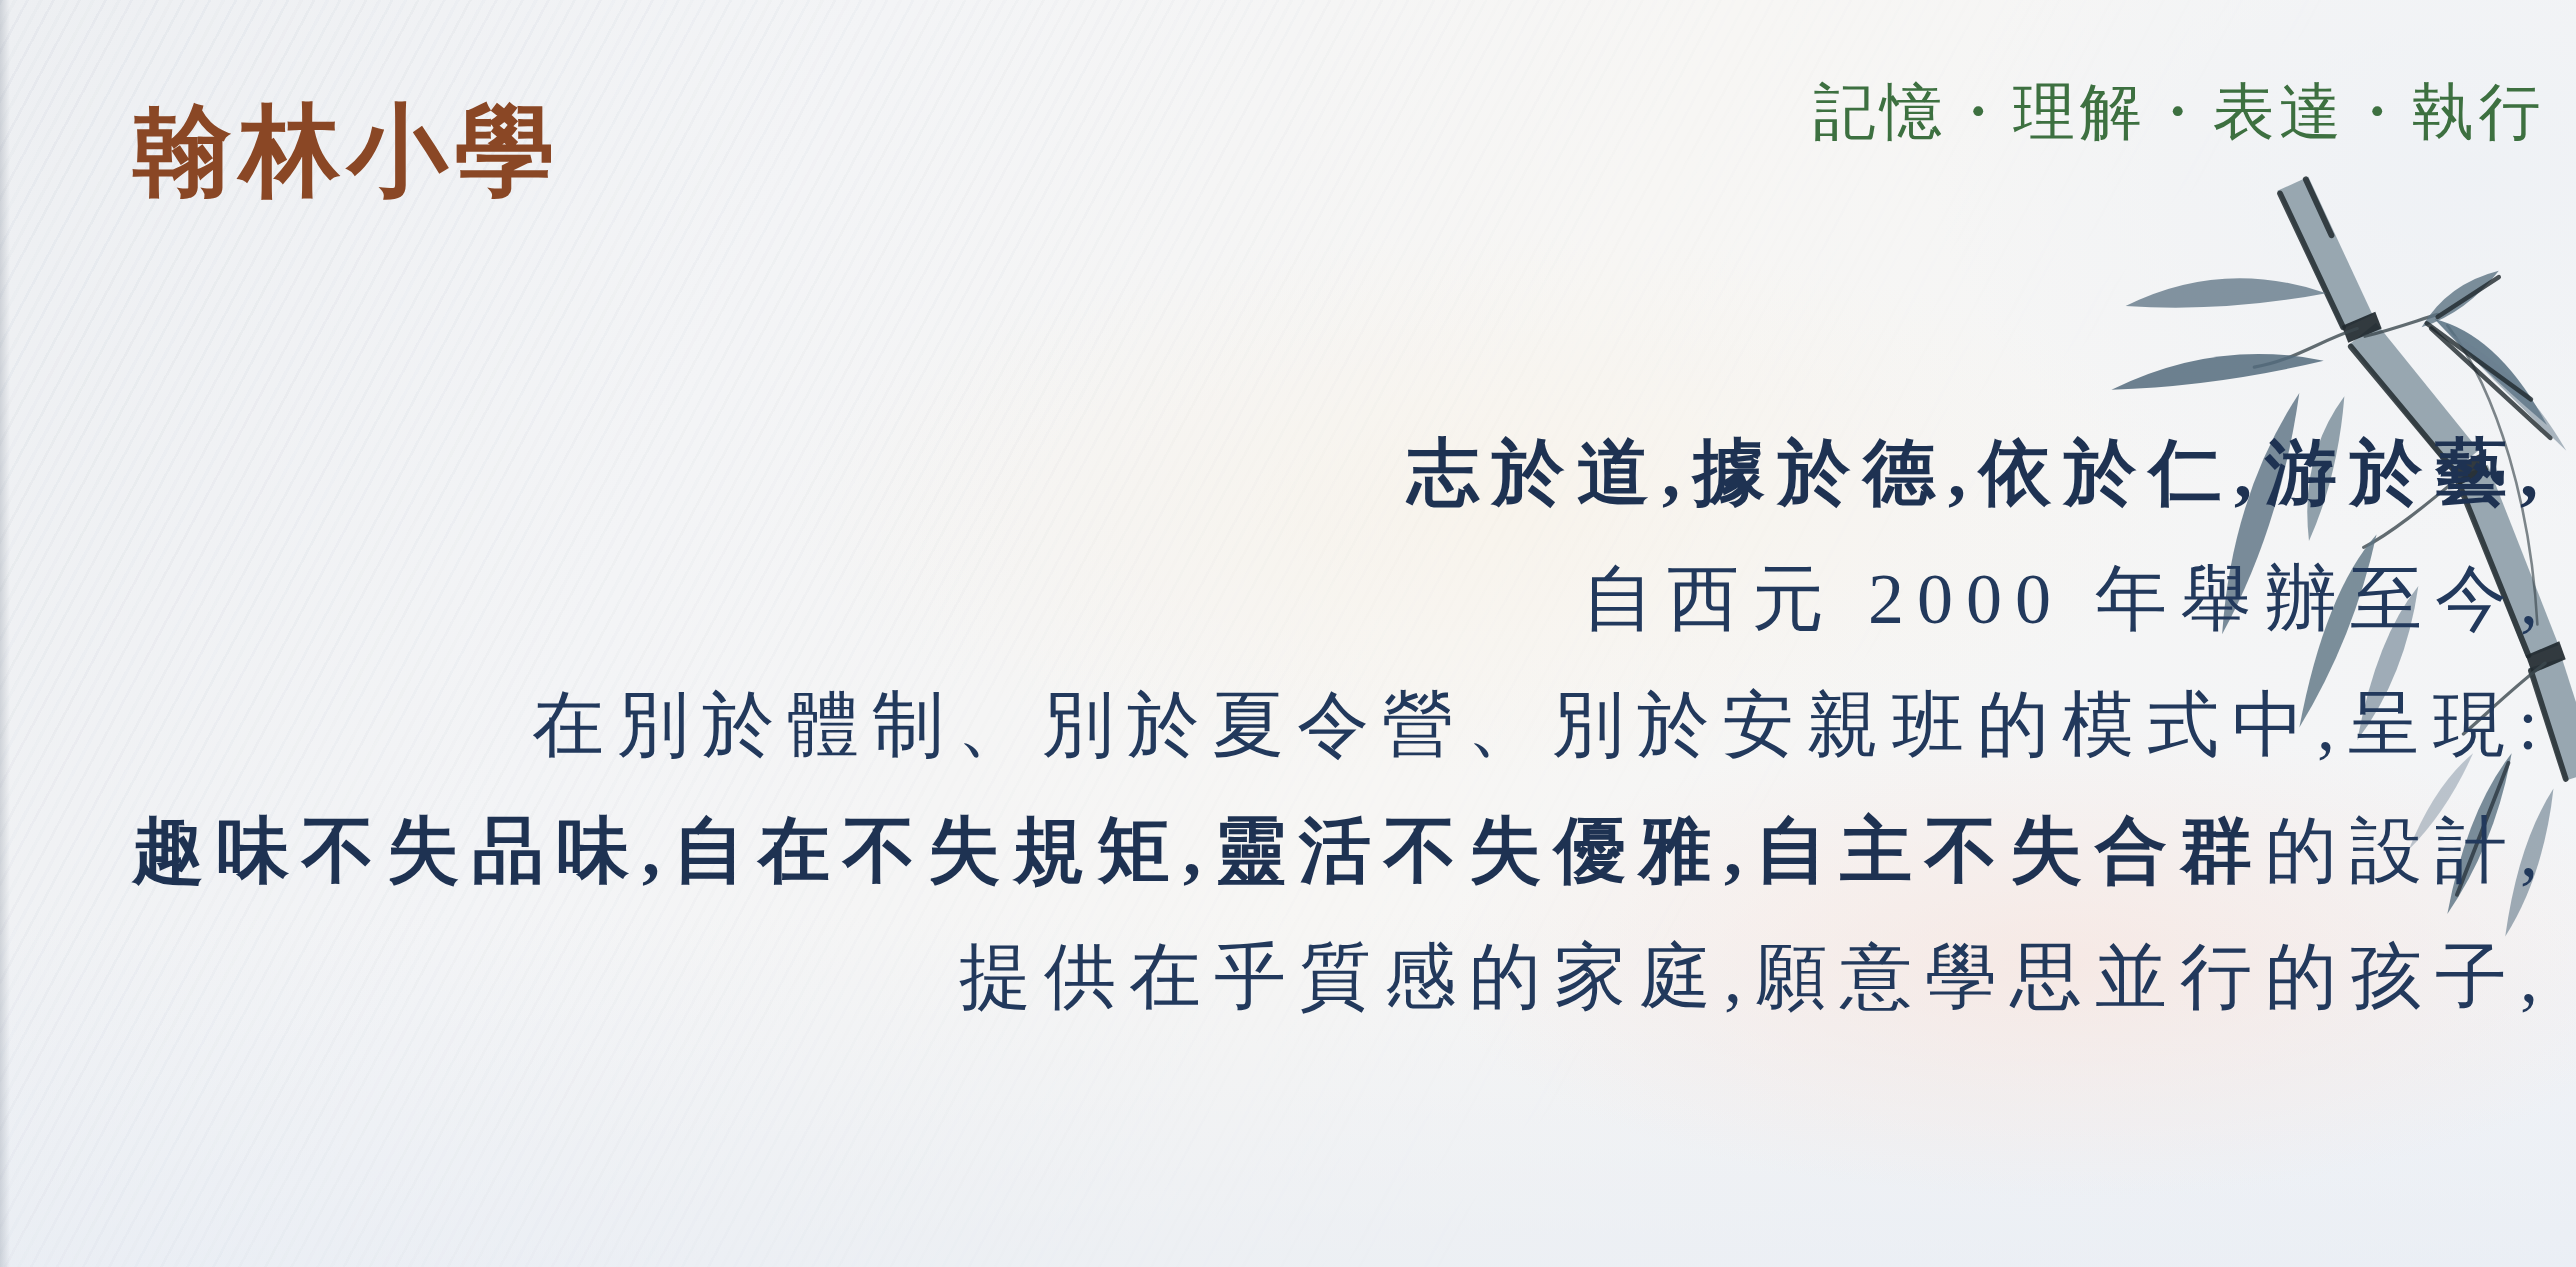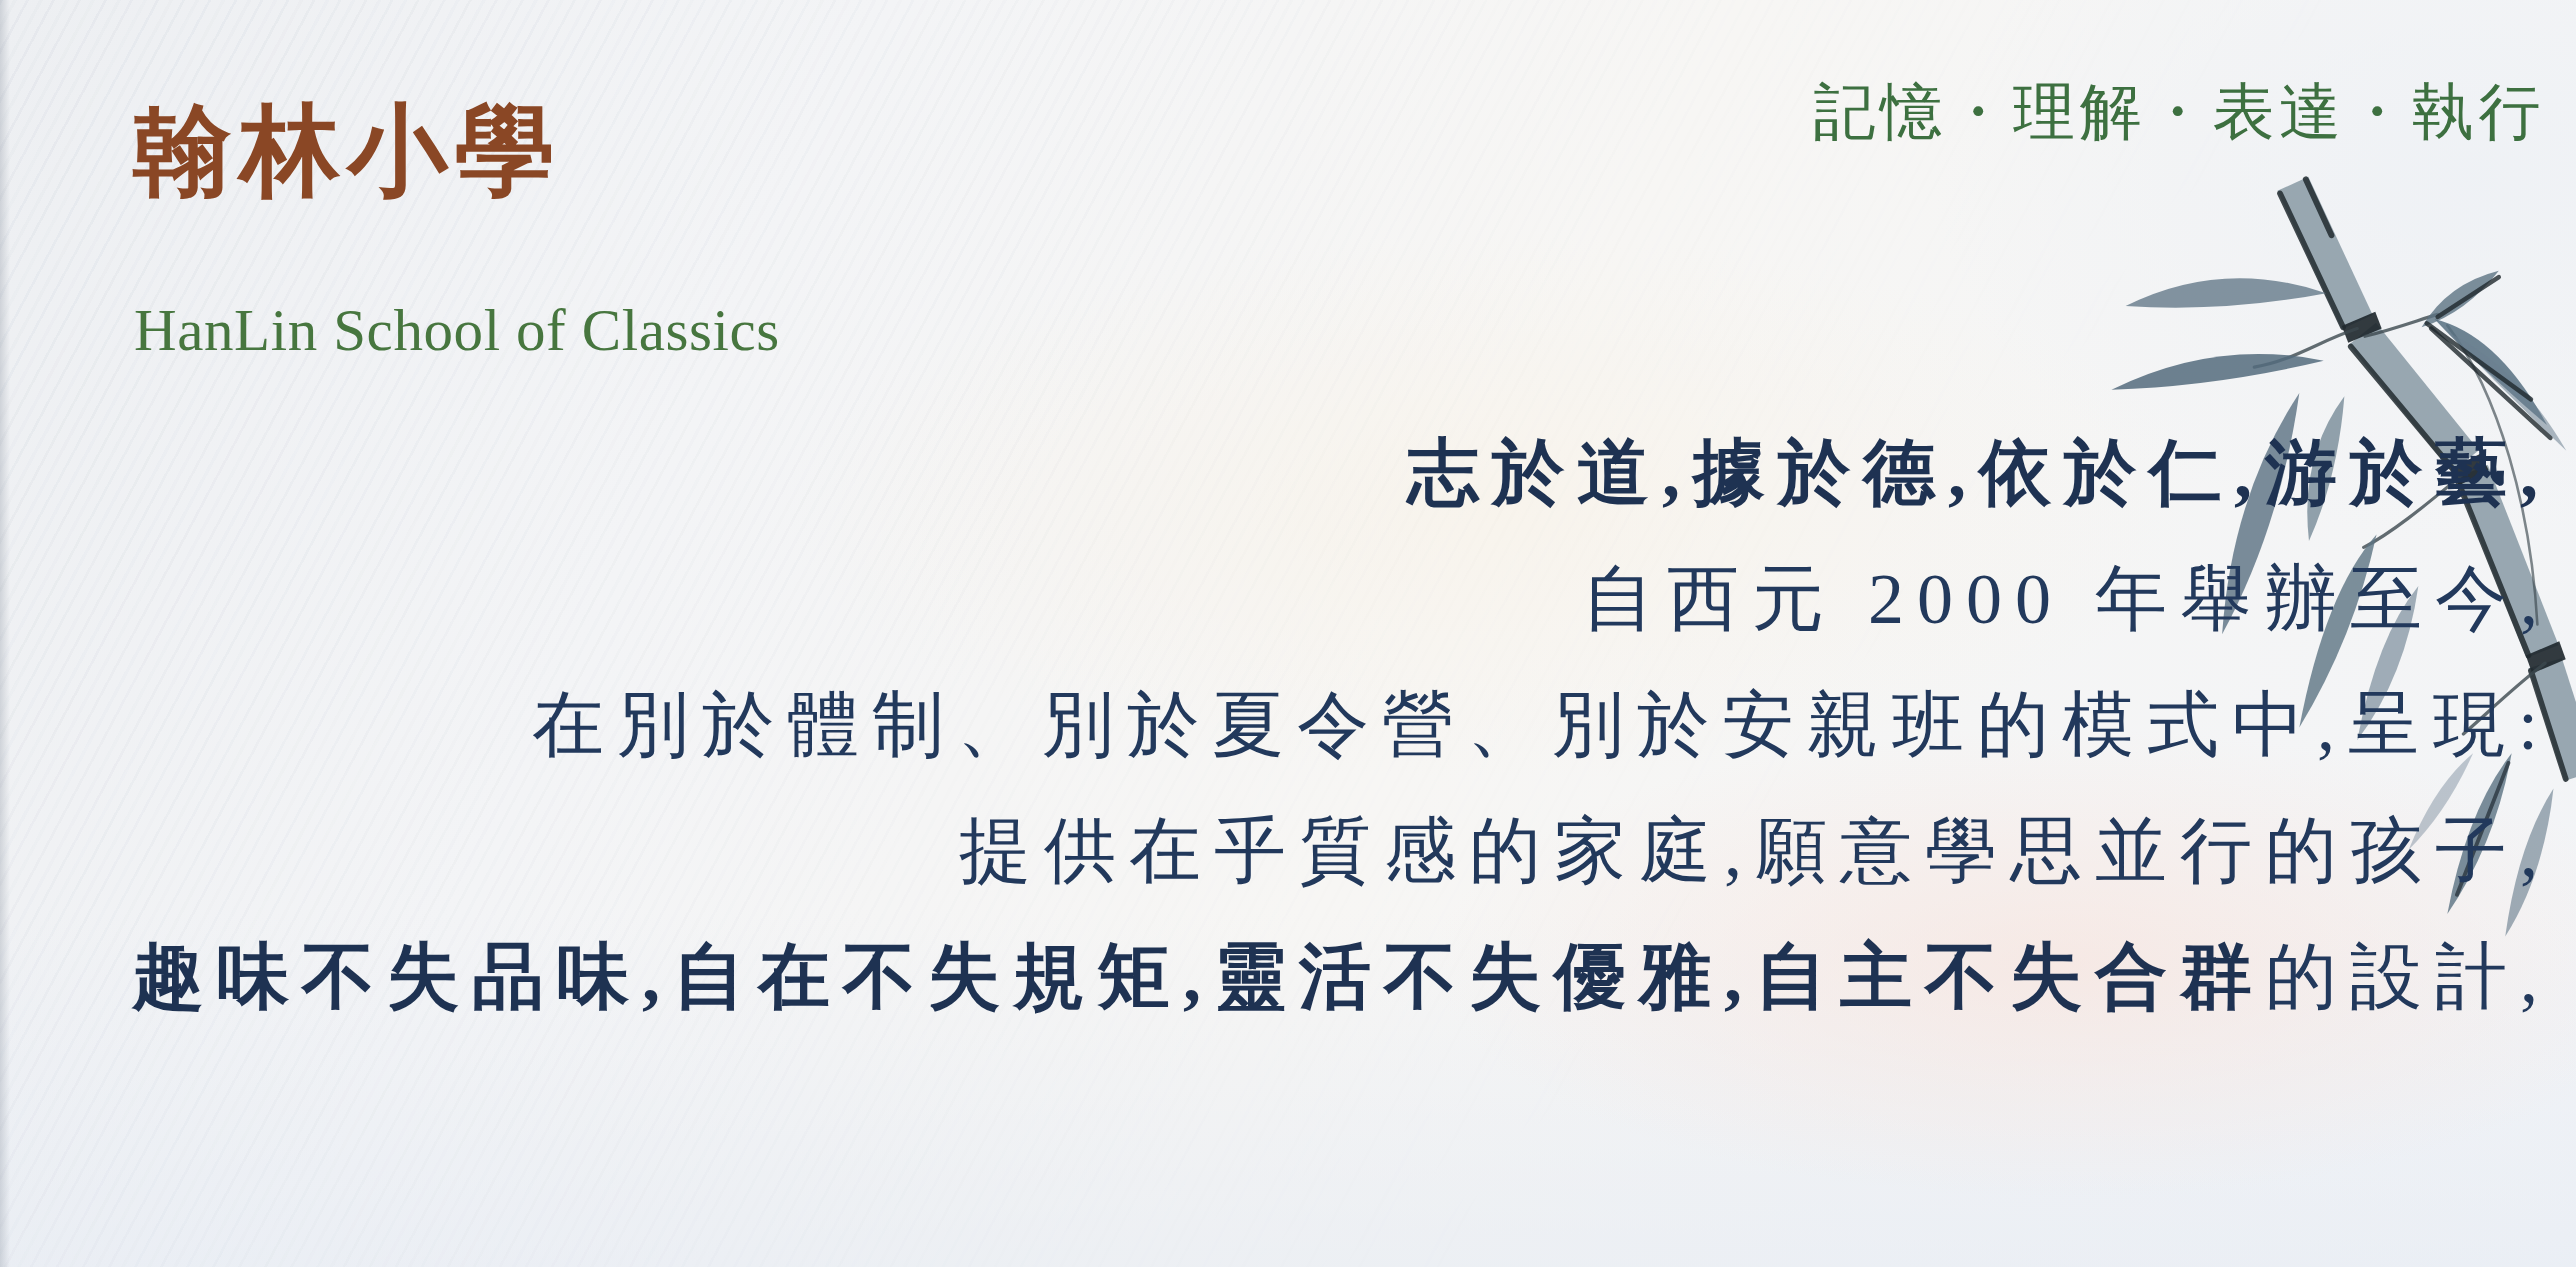--- a/index.html
+++ b/index.html
@@ -65,21 +65,20 @@
 </head>
 <body>
 
 <div class="page">
 
   <div class="texture"></div>
   <div class="strokes"></div>
   <div class="edge-shade"></div>
 
   <h1 class="title-zh">翰林小學</h1>
-  <h2 class="title-en">HanLin School of Classics</h2>
   <div class="motto">記憶・理解・表達・執行</div>
 
   <svg class="bamboo" viewBox="0 0 760 1260" xmlns="http://www.w3.org/2000/svg" aria-hidden="true">
 
     <g fill="#8496a1" fill-opacity="0.82">
       <path d="M296,26 L344,4 L444,219 L396,241 Z"></path>
       <path d="M407,265 L449,231 L609,429 L567,463 Z"></path>
       <path d="M573,472 L623,452 L733,732 L683,752 Z"></path>
       <path d="M686,768 L738,752 L794,927 L742,943 Z"></path>
     </g>
@@ -135,18 +134,18 @@
       <path d="M650,1185 Q670,1040 725,955 Q710,1090 650,1185 Z" fill="#687d8d" fill-opacity="0.62"></path>
       <path d="M500,1050 Q540,950 600,900 Q560,990 500,1050 Z" fill="#75889a" fill-opacity="0.45"></path>
       <path d="M575,1120 L655,915" stroke="#25303a" stroke-opacity="0.75" stroke-width="6" fill="none" stroke-linecap="round"></path>
     </g>
   </svg>
 
   <div class="intro">
       <div class="intro-line"><span class="seg bold">志於道,據於德,依於仁,游於藝,</span></div>
       <div class="intro-line"><span class="seg">自西元 2000 年舉辦至今,</span></div>
       <div class="intro-line"><span class="seg">在別於體制、別於夏令營、別於安親班的模式中,呈現:</span></div>
+      <div class="intro-line"><span class="seg bold">趣味不失品味,自在不失規矩,靈活不失優雅,自主不失合群</span><span class="seg">的設計,</span></div>
       <div class="intro-line"><span class="seg">提供在乎質感的家庭,願意學思並行的孩子,</span></div>
-      <div class="intro-line"><span class="seg bold">趣味不失品味,自在不失規矩,靈活不失優雅,自主不失合群</span><span class="seg">的設計,</span></div>
     </div>
 
 </div>
 
 
 </body></html>

